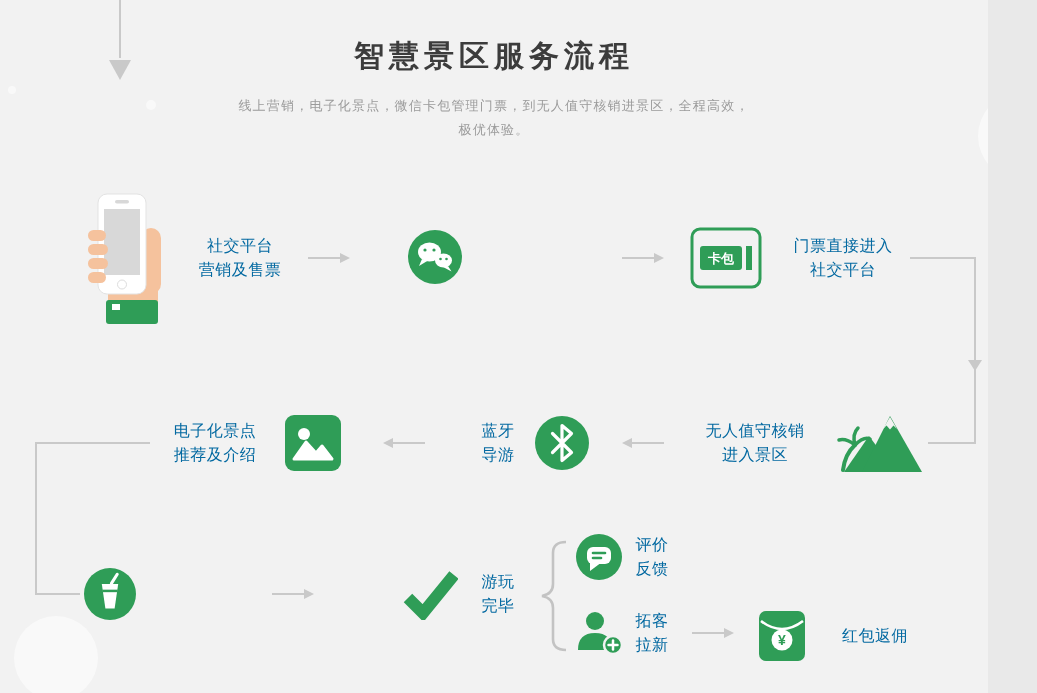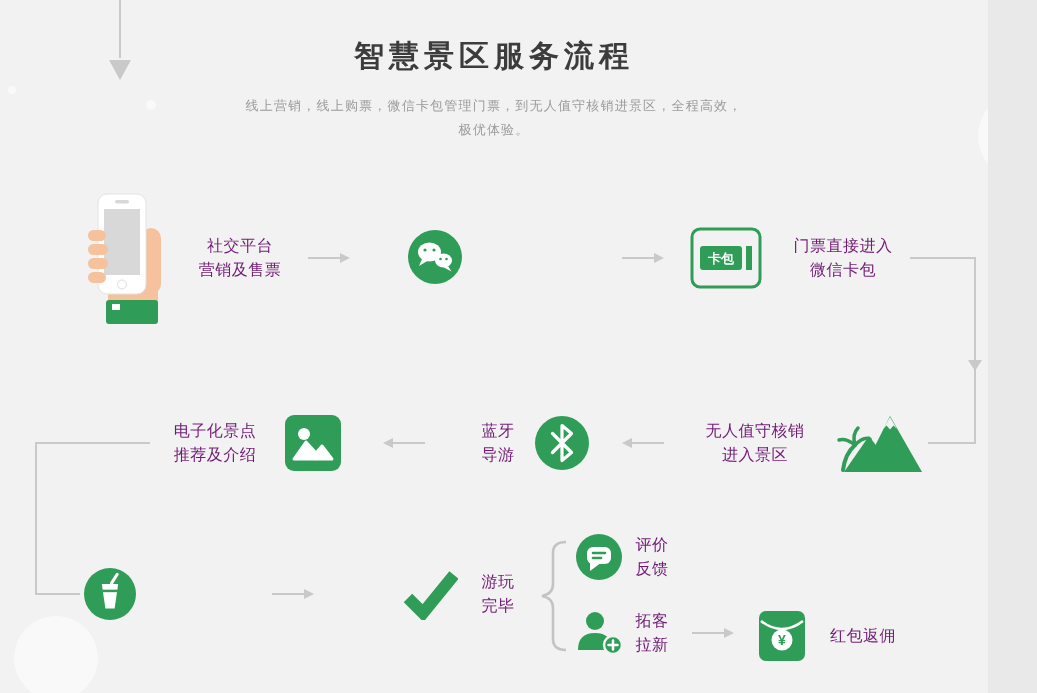--- a/index.html
+++ b/index.html
@@ -11,21 +11,21 @@
   .title{
     position:absolute;top:36px;left:0;width:100%;text-align:center;
     font-size:30px;font-weight:600;color:#3c3c3c;letter-spacing:5px;
   }
   .subtitle{
     position:absolute;top:94px;left:0;width:100%;text-align:center;
     font-size:13px;line-height:24px;color:#9b9b9b;letter-spacing:1.2px;
     white-space:pre-line;
   }
   .lbl{
-    position:absolute;font-size:16px;line-height:24px;color:#701a75;
+    position:absolute;font-size:16px;line-height:24px;color:#0369a1;
     text-align:center;white-space:pre-line;letter-spacing:0.5px;
   }
   .seg{position:absolute;background:#c9c9c9;}
   .arrow{position:absolute;height:12px;display:flex;align-items:center;}
   .shaft{height:2px;background:#c9c9c9;flex:1;}
   .head-r{width:0;height:0;border-top:5.5px solid transparent;border-bottom:5.5px solid transparent;border-left:10px solid #c9c9c9;}
   .head-l{width:0;height:0;border-top:5.5px solid transparent;border-bottom:5.5px solid transparent;border-right:10px solid #c9c9c9;}
   .head-d{position:absolute;width:0;height:0;border-left:7px solid transparent;border-right:7px solid transparent;border-top:11px solid #c9c9c9;}
   .top-line{position:absolute;left:119px;top:0;width:2px;height:58px;background:#c9c9c9;}
   .top-tri{position:absolute;left:109px;top:60px;width:0;height:0;
@@ -39,21 +39,21 @@
 
   <div class="decor" style="left:978px;top:92px;width:88px;height:88px;"></div>
   <div class="decor" style="left:14px;top:616px;width:84px;height:84px;"></div>
   <div class="decor" style="left:146px;top:100px;width:10px;height:10px;"></div>
   <div class="decor" style="left:8px;top:86px;width:8px;height:8px;"></div>
 
   <div class="top-line"></div>
   <div class="top-tri"></div>
 
   <div class="title">智慧景区服务流程</div>
-  <div class="subtitle">线上营销，线上购票，微信卡包管理门票，到无人值守核销进景区，全程高效，
+  <div class="subtitle">线上营销，电子化景点，微信卡包管理门票，到无人值守核销进景区，全程高效，
 极优体验。</div>
 
   <svg style="left:84px;top:192px;" width="84" height="132" viewBox="0 0 84 132">
     <rect x="57" y="36" width="20" height="66" rx="10" fill="#f5c29d"></rect>
     <rect x="24" y="86" width="50" height="32" fill="#f5c29d"></rect>
     <rect x="14" y="2" width="48" height="100" rx="9" fill="#ffffff" stroke="#e3e3e3"></rect>
     <rect x="20" y="17" width="36" height="66" fill="#d8d8d8"></rect>
     <rect x="31" y="8" width="14" height="3.5" rx="1.75" fill="#d8d8d8"></rect>
     <circle cx="38" cy="92.5" r="4.5" fill="#ffffff" stroke="#dddddd"></circle>
     <rect x="4" y="38" width="18" height="11" rx="5.5" fill="#f5c29d"></rect>
@@ -88,21 +88,21 @@
       <div class="head-r"></div>
   </div>
 
   <svg style="left:690px;top:227px;" width="72" height="62" viewBox="0 0 72 62">
     <rect x="2" y="2" width="68" height="58" rx="8" fill="none" stroke="#2f9d57" stroke-width="3"></rect>
     <rect x="10" y="19" width="42" height="24" rx="3" fill="#2f9d57"></rect>
     <rect x="56" y="19" width="6" height="24" fill="#2f9d57"></rect>
     <text x="31" y="36" text-anchor="middle" font-size="13" font-weight="bold" fill="#ffffff">卡包</text>
   </svg>
   <div class="lbl" style="left:778px;top:234px;width:130px;">门票直接进入
-微信卡包</div>
+社交平台</div>
 
   <div class="seg" style="left:910px;top:257px;width:65px;height:2px;"></div>
   <div class="seg" style="left:974px;top:257px;width:2px;height:186px;"></div>
   <div class="head-d" style="left:968px;top:360px;"></div>
   <div class="seg" style="left:928px;top:442px;width:48px;height:2px;"></div>
 
   <svg style="left:836px;top:408px;" width="86" height="64" viewBox="0 0 86 64">
     <polygon points="33,28 60,64 8,64" fill="#2f9d57"></polygon>
     <polygon points="54,8 86,64 26,64" fill="#2f9d57"></polygon>
     <path d="M47 21 L54 9 L61 21 L57.5 17.5 L54 21.5 L50.5 17.5 Z" fill="#f2f2f2"></path>
@@ -189,15 +189,15 @@
     <div class="shaft"></div>
       <div class="head-r"></div>
   </div>
 
   <svg style="left:758px;top:610px;" width="48" height="52" viewBox="0 0 48 52">
     <rect x="1" y="1" width="46" height="50" rx="7" fill="#2f9d57"></rect>
     <path d="M3 11 Q24 27 45 11" stroke="#ffffff" stroke-width="2.6" fill="none"></path>
     <circle cx="24" cy="30" r="10.5" fill="#ffffff"></circle>
     <text x="24" y="35" text-anchor="middle" font-size="14" font-weight="bold" fill="#2f9d57">¥</text>
   </svg>
-  <div class="lbl" style="left:818px;top:624px;width:90px;text-align:center;">红包返佣</div>
+  <div class="lbl" style="left:818px;top:624px;width:90px;text-align:right;">红包返佣</div>
 
 </div>
 
 </body></html>

